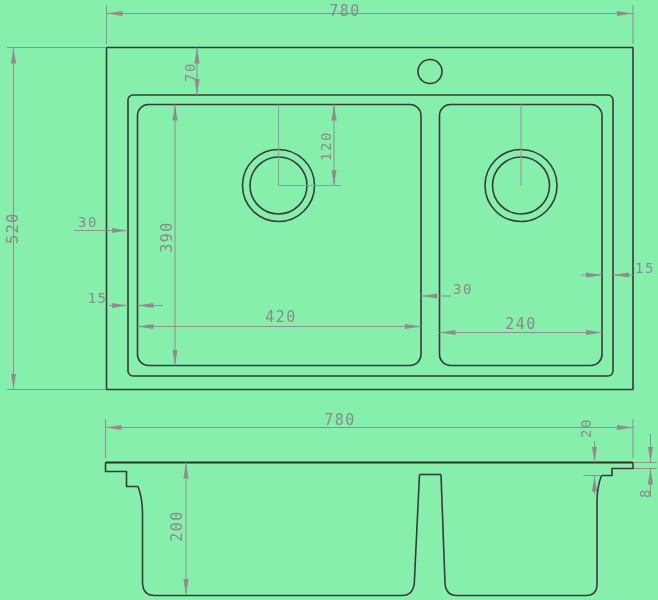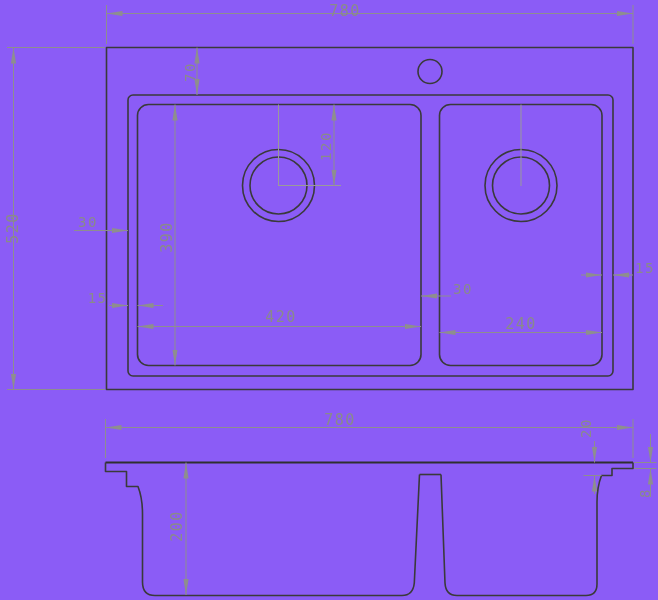--- a/index.html
+++ b/index.html
@@ -1,16 +1,16 @@
 <!DOCTYPE html>
 <html><head>
 <meta charset="utf-8">
 <style>
   html,body{margin:0;padding:0;background:#ffffff;}
-  .sheet{position:relative;width:658px;height:600px;background:#8b5cf6;overflow:hidden;
+  .sheet{position:relative;width:658px;height:600px;background:#86efac;overflow:hidden;
          font-family:"DejaVu Sans Mono","Liberation Mono",monospace;}
   svg{display:block}
   text{fill:#8a8a8a;font-family:"DejaVu Sans Mono","Liberation Mono",monospace;letter-spacing:1.5px;}
   .t15{font-size:15px;}
   .t14{font-size:14px;}
   .obj{stroke:#3a3a3a;stroke-width:1.6;fill:none;stroke-linejoin:round;stroke-linecap:butt;}
   .obj2{stroke:#2f2f2f;stroke-width:2.2;fill:none;}
   .dim{stroke:#8e8e8e;stroke-width:1;fill:none;}
   .cl{stroke:#9a9a9a;stroke-width:1;fill:none;}
 </style>

